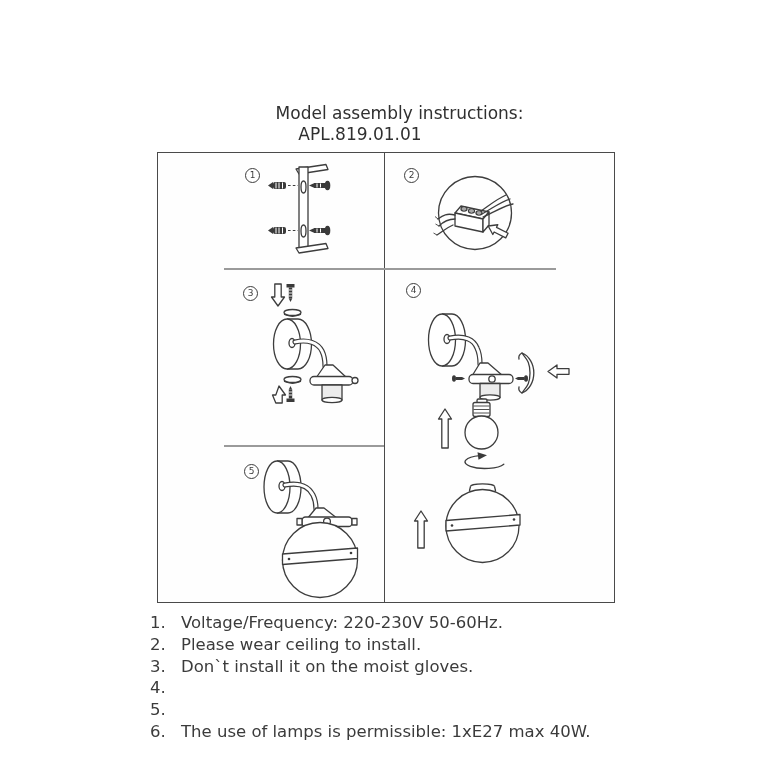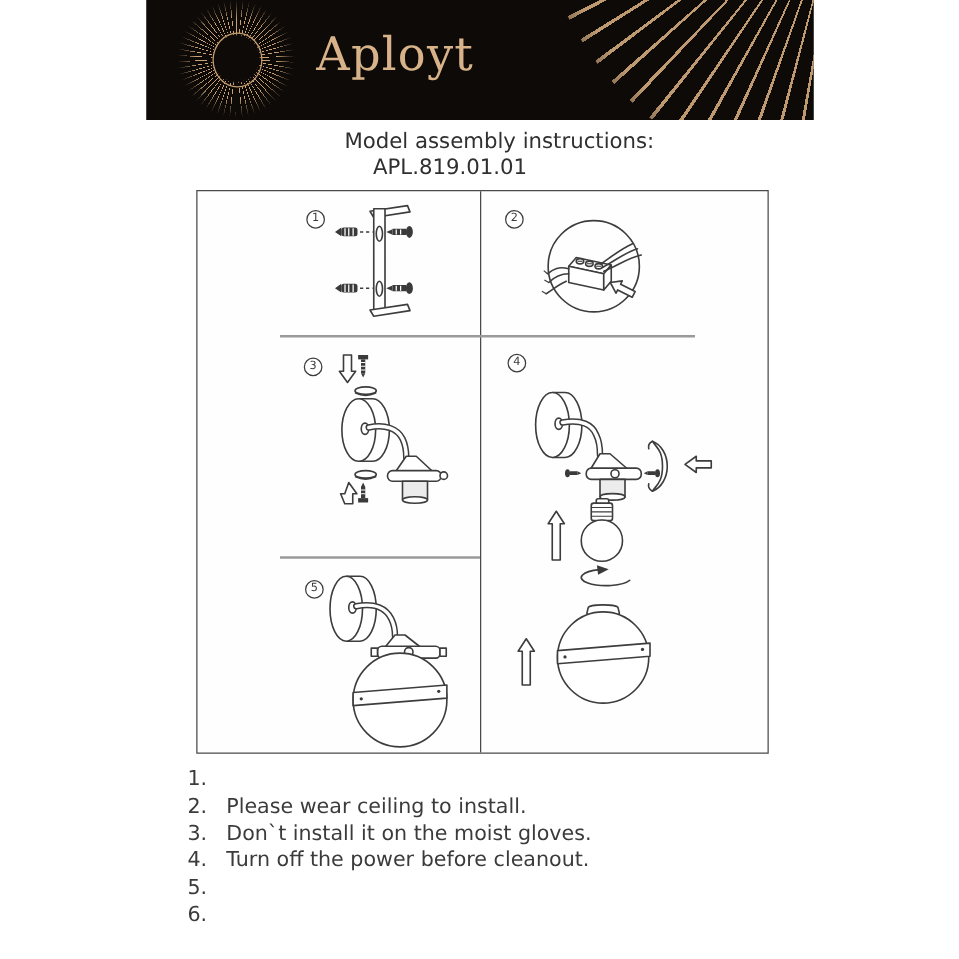--- a/index.html
+++ b/index.html
@@ -45,26 +45,20 @@
   
   .instr{position:absolute;left:150px;top:612px;width:500px;list-style:none;margin:0;padding:0;}
   .instr li{display:flex;font-size:16.5px;line-height:21.8px;color:#3b3b3b;}
   .instr .num{width:31px;flex:0 0 31px;}
 </style>
 </head>
 <body>
 
 <div class="page">
 
-  <header class="banner">
-    <div class="starburst"></div>
-    <div class="logo-ring"></div>
-    <div class="brand">Aployt</div>
-    <div class="corner-rays"></div>
-  </header>
 
   <div class="title1">Model assembly instructions:</div>
   <div class="title2">APL.819.01.01</div>
 
   <div class="dbox">
     <div class="vdiv"></div>
     <div class="hdiv1"></div>
     <div class="hdiv2"></div>
 
     <span class="badge b1"><span>1</span></span>
@@ -282,33 +276,34 @@
         <polygon class="wh" points="124.5,107 199.5,101 199.5,111.5 124.5,117.5"></polygon>
         <circle class="dk" cx="131" cy="112" r="1.3"></circle>
         <circle class="dk" cx="193" cy="106" r="1.3"></circle>
       </g>
     </svg>
   </div>
 
   <ol class="instr">
     <li>
       <span class="num">1.</span>
+      <span>Voltage/Frequency: 220-230V 50-60Hz.</span>
       </li>
     <li>
       <span class="num">2.</span>
       <span>Please wear ceiling to install.</span>
       </li>
     <li>
       <span class="num">3.</span>
       <span>Don`t install it on the moist gloves.</span>
       </li>
     <li>
       <span class="num">4.</span>
-      <span>Turn off the power before cleanout.</span>
       </li>
     <li>
       <span class="num">5.</span>
       </li>
     <li>
       <span class="num">6.</span>
+      <span>The use of lamps is permissible: 1xE27 max 40W.</span>
       </li>
   </ol>
 </div>
 
 </body></html>

